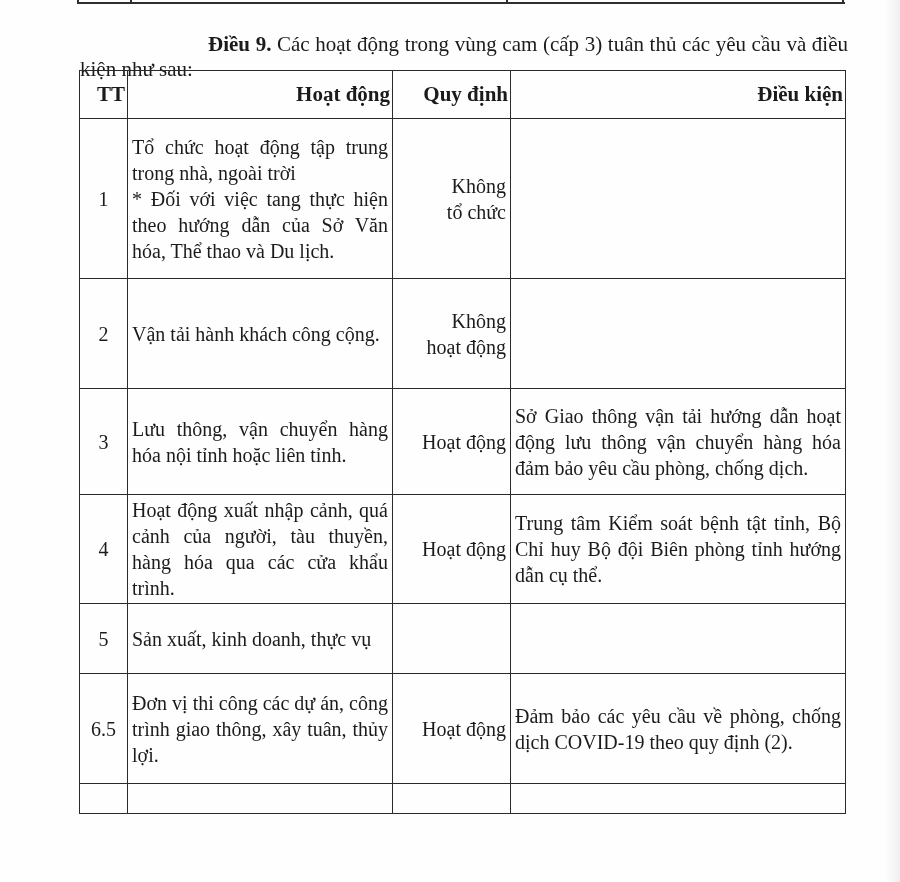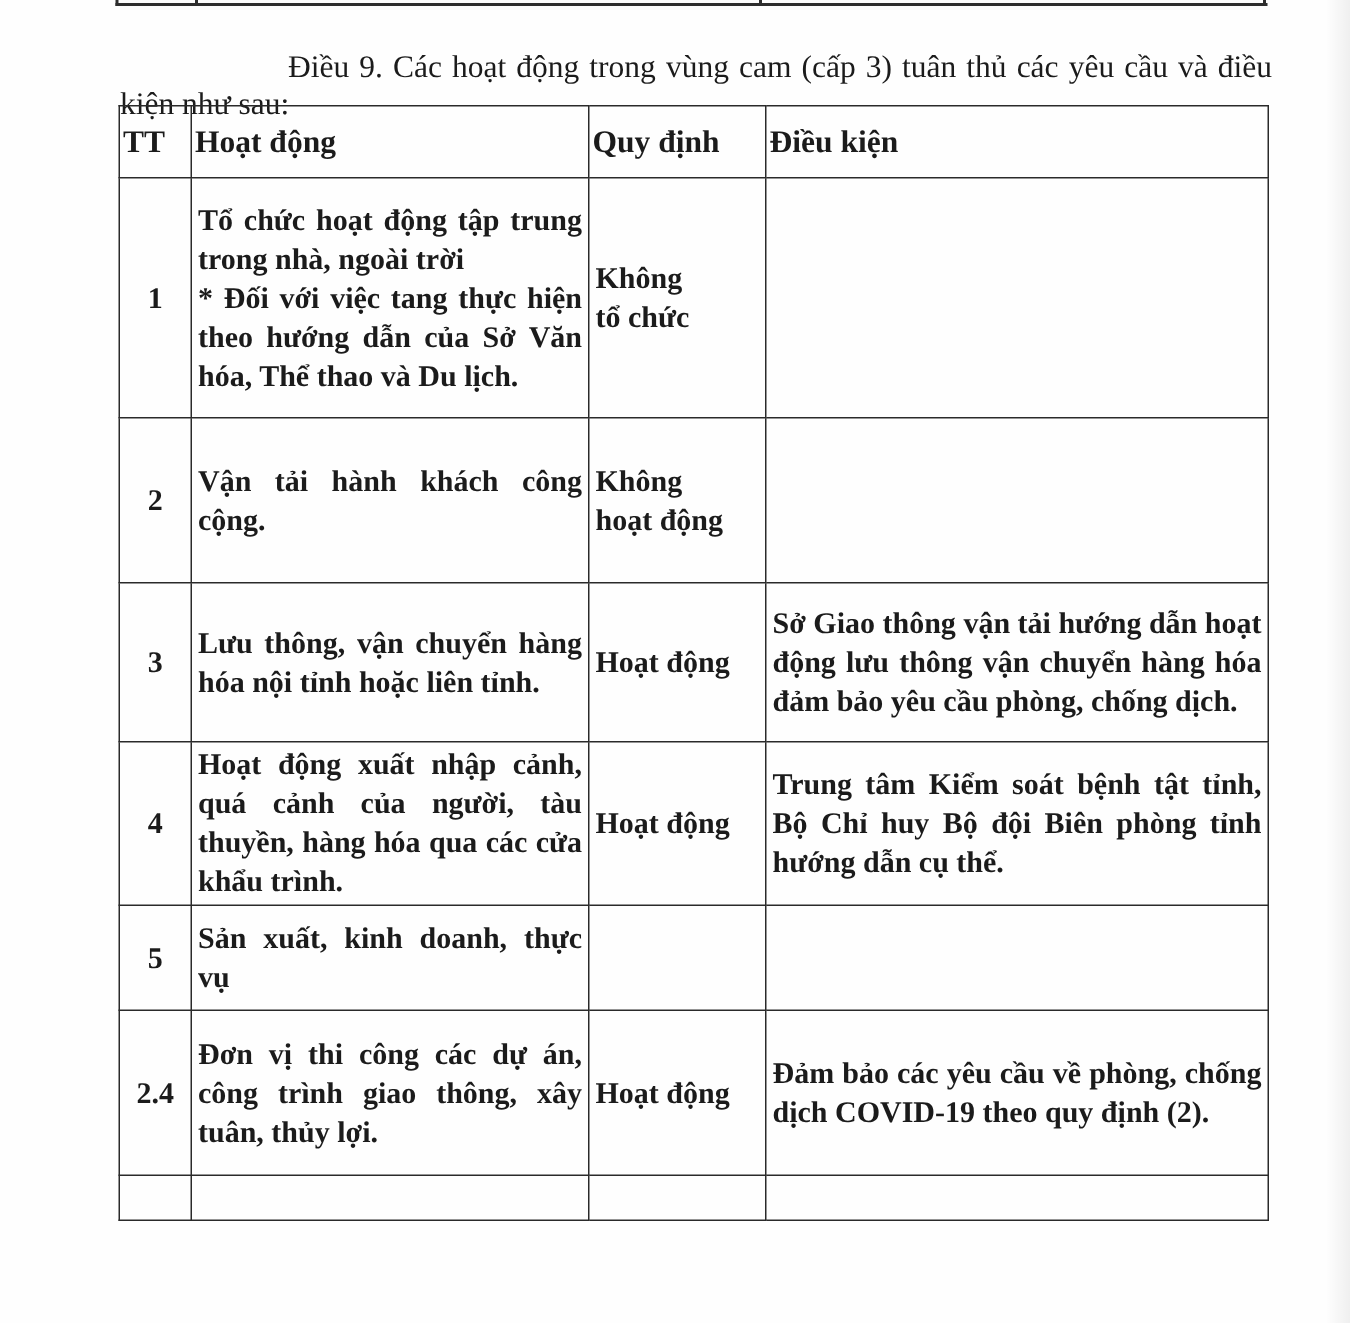--- a/index.html
+++ b/index.html
@@ -14,52 +14,51 @@
   
   .prev-hline{position:absolute;left:77px;top:2px;width:768px;height:2px;background:#2e2e2e;}
   .prev-stub{position:absolute;top:0;width:2px;height:4px;background:#2e2e2e;}
   .stub-a{left:77px;} .stub-b{left:130px;} .stub-c{left:506px;} .stub-d{left:842px;}
 
   .heading{
     position:absolute;left:80px;top:11px;width:768px;
     font-size:21px;line-height:25px;
     text-indent:112px;text-align:justify;
   }
-  .heading b{font-weight:normal;}
+  .heading b{font-weight:bold;margin-left:16px;}
 
   table.doc{
     position:absolute;left:79px;top:70px;
     width:766px;border-collapse:collapse;table-layout:fixed;
   }
   table.doc th, table.doc td{
     border:1.6px solid #2a2a2a;
     overflow:hidden;
   }
   table.doc th{
-    font-size:21px;font-weight:bold;text-align:left;vertical-align:middle;
+    font-size:21px;font-weight:bold;text-align:right;vertical-align:middle;
     padding:2px;
   }
   table.doc td{
     font-size:20px;line-height:26px;vertical-align:middle;
     padding:2px 4px;
-    font-weight:bold;
   }
   thead tr{height:48px;}
   tbody tr:nth-child(1){height:160px;}
   tbody tr:nth-child(2){height:110px;}
   tbody tr:nth-child(3){height:106px;}
   tbody tr:nth-child(4){height:108px;}
   tbody tr:nth-child(5){height:70px;}
   tbody tr:nth-child(6){height:110px;}
   tbody tr:nth-child(7){height:94px;}
   tbody tr.partial{height:30px;}
   td.tt{text-align:center;}
   td.activity{text-align:justify;padding:2px 8px;}
   td.activity p{margin:0;}
-  td.regulation{text-align:left;white-space:pre-line;}
+  td.regulation{text-align:right;white-space:pre-line;}
   td.condition{text-align:justify;padding:2px 10px;margin-top:15px;}
 
   .edge-shadow{
     position:absolute;right:0;top:0;width:16px;height:882px;
     background:linear-gradient(to right, rgba(0,0,0,0), rgba(0,0,0,0.06));
     pointer-events:none;
   }
 </style>
 </head>
 <body>
@@ -119,21 +118,21 @@
         <td class="regulation">Hoạt động</td>
         <td class="condition">Trung tâm Kiểm soát bệnh tật tỉnh, Bộ Chỉ huy Bộ đội Biên phòng tỉnh hướng dẫn cụ thể.</td>
       </tr>
       <tr>
         <td class="tt">5</td>
         <td class="activity">Sản xuất, kinh doanh, thực vụ</td>
         <td class="regulation"></td>
         <td class="condition"></td>
       </tr>
       <tr>
-        <td class="tt">2.4</td>
+        <td class="tt">6.5</td>
         <td class="activity">Đơn vị thi công các dự án, công trình giao thông, xây tuân, thủy lợi.</td>
         <td class="regulation">Hoạt động</td>
         <td class="condition">Đảm bảo các yêu cầu về phòng, chống dịch COVID-19 theo quy định (2).</td>
       </tr>
       <tr class="partial">
         <td class="tt"></td>
         <td class="activity"></td>
         <td class="regulation"></td>
         <td class="condition"></td>
       </tr>

